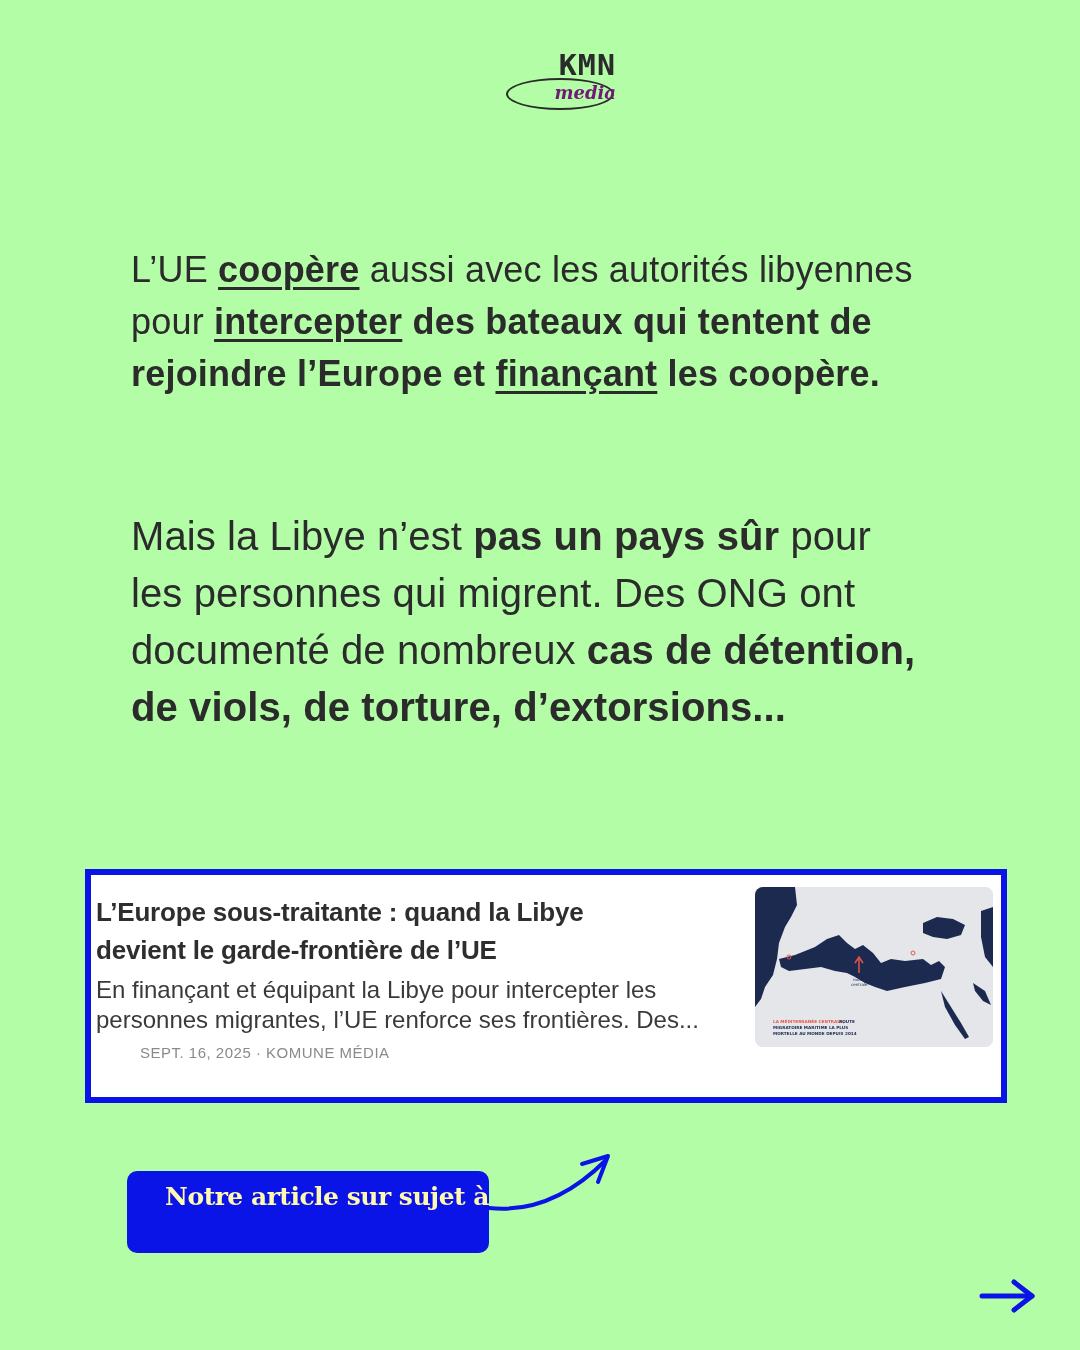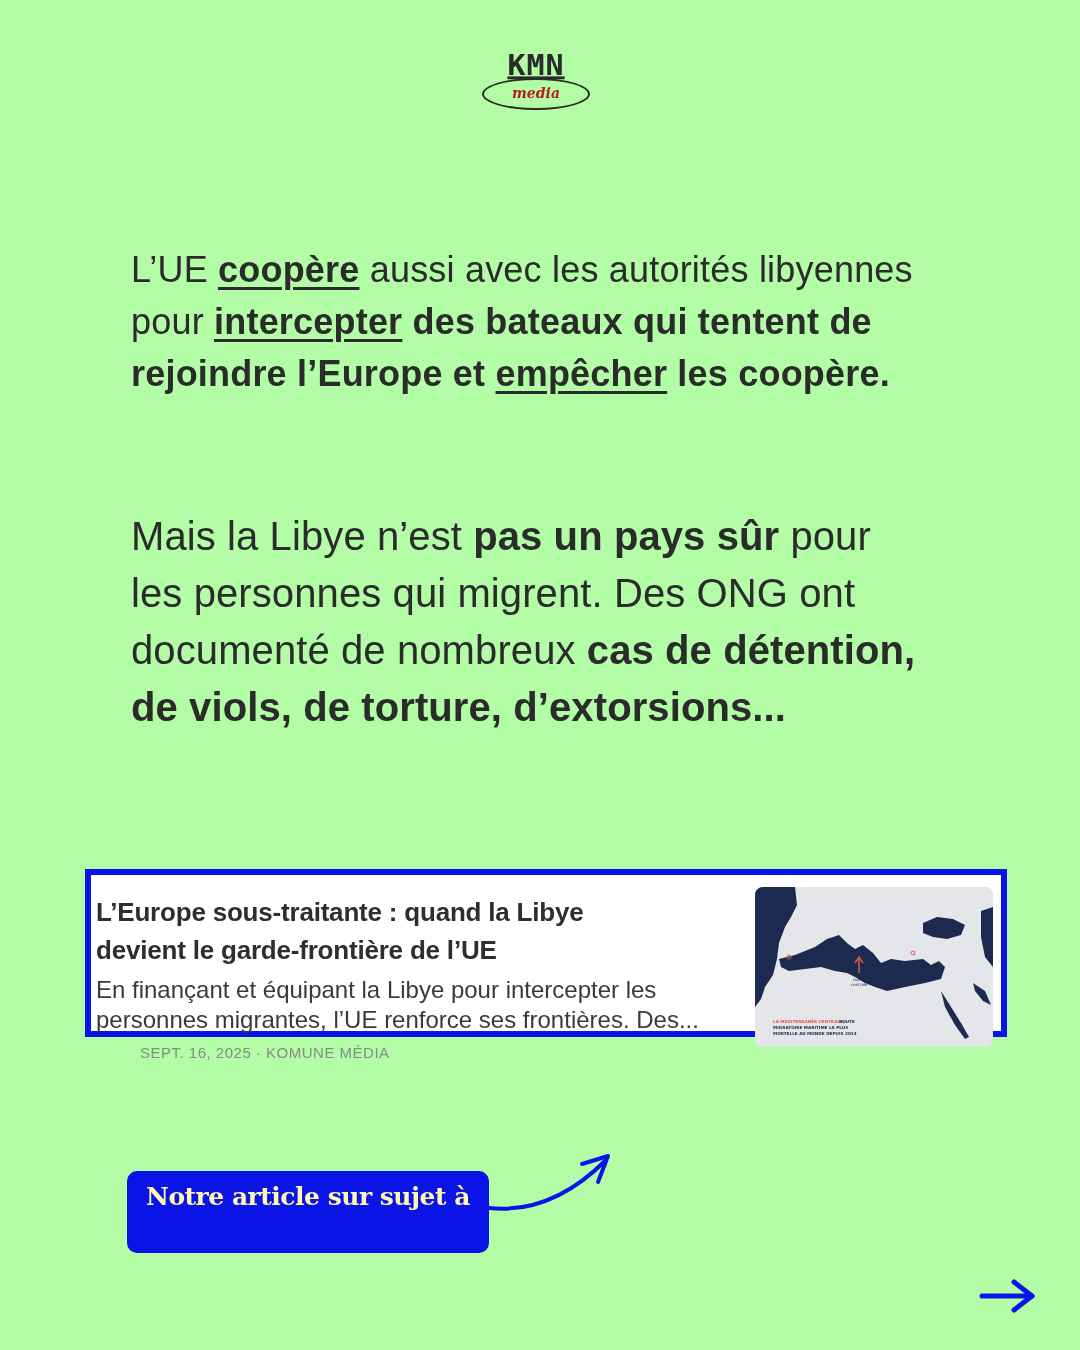--- a/index.html
+++ b/index.html
@@ -5,51 +5,50 @@
   * { box-sizing: border-box; margin: 0; padding: 0; }
   html, body { width: 1080px; height: 1350px; }
   body {
     background: #b2fda6;
     font-family: "Liberation Sans", "DejaVu Sans", sans-serif;
     color: #2b2b2b;
     position: relative;
     overflow: hidden;
   }
   .logo {
-    position: absolute; left: 480px; top: 50px; width: 112px; height: 64px;
-    text-align: center;
-    text-decoration: underline;
+    position: absolute; left: 504px; top: 50px; width: 112px; height: 64px;
+    text-align: right;
   }
   .logo-kmn {
     font-family: "DejaVu Sans Mono", monospace;
     font-weight: bold; font-size: 30px; letter-spacing: 1px;
     color: #2b2b2b; line-height: 30px; display: block;
     transform: scaleY(0.95);
   }
   .logo-ellipse {
     position: absolute; left: 2px; top: 28px; width: 108px; height: 32px;
     border: 2px solid #2b2b2b; border-radius: 50%;
   }
   .logo-media {
     position: absolute; left: 0; top: 28px; width: 112px; line-height: 30px;
     font-family: "DejaVu Serif", serif; font-weight: bold; font-style: italic;
-    font-size: 14px; color: #b91c1c;
+    font-size: 18px; color: #701a75;
   }
   .para {
     position: absolute; left: 131px; width: 800px;
     font-family: "Liberation Sans", sans-serif;
     color: #2b2b2b;
   }
   .para1 { top: 244px; font-size: 36px; line-height: 52px; letter-spacing: 0.2px; }
   .para2 { top: 508px; font-size: 40px; line-height: 57px; letter-spacing: 0.1px; }
   .b { font-weight: bold; margin-top: 40px; }
   .u { text-decoration: underline; text-decoration-thickness: 3px; text-underline-offset: 5px; }
 
   .card {
-    position: absolute; left: 85px; top: 869px; width: 922px; height: 168px;
+    position: absolute; left: 85px; top: 869px; width: 922px; height: 234px;
     background: #ffffff; border: 6px solid #0b14e6;
   }
   .card-title {
     position: absolute; left: 5px; top: 18px; width: 560px;
     font-size: 26px; line-height: 38px; font-weight: bold; color: #2e2e2e;
     letter-spacing: -0.2px;
   }
   .card-desc {
     position: absolute; left: 5px; top: 100px; width: 620px;
     font-size: 24px; line-height: 30px; color: #3a3a3a;
@@ -60,38 +59,38 @@
   }
   .card-thumb {
     position: absolute; left: 664px; top: 12px; width: 238px; height: 160px;
     border-radius: 8px; overflow: hidden; background: #e4e6ea;
   }
   .card-thumb svg { display: block; }
 
   .cta {
     position: absolute; left: 127px; top: 1171px; width: 362px; height: 82px;
     background: #0b14e6; border-radius: 10px;
-    color: #fff8b0; text-align: center;
+    color: #fff8b0; text-align: right;
     font-family: "DejaVu Serif", serif; font-weight: bold;
     font-size: 25px; line-height: 29px; padding-top: 11px; letter-spacing: -0.5px;
   }
   .cta-arrow { position: absolute; left: 486px; top: 1150px; }
   .next-arrow { position: absolute; left: 978px; top: 1278px; cursor: pointer; }
 </style>
 </head>
 <body>
 
 <div class="logo">
   <span class="logo-kmn">KMN</span>
   <div class="logo-ellipse"></div>
   <span class="logo-media">media</span>
 </div>
 
 <p class="para para1">
-  <span>L’UE </span><span class="b u">coopère</span><span> aussi avec les autorités libyennes pour </span><span class="b u">intercepter</span><span class="b"> des bateaux qui tentent de rejoindre l’Europe et </span><span class="b u">empêcher</span><span class="b"> les coopère.</span>
+  <span>L’UE </span><span class="b u">coopère</span><span> aussi avec les autorités libyennes pour </span><span class="b u">intercepter</span><span class="b"> des bateaux qui tentent de rejoindre l’Europe et </span><span class="b u">finançant</span><span class="b"> les coopère.</span>
 </p>
 
 <p class="para para2">
   <span>Mais la Libye n’est </span><span class="b">pas un pays sûr</span><span> pour les personnes qui migrent. Des ONG ont documenté de nombreux </span><span class="b">cas de détention, de viols, de torture, d’extorsions...</span>
 </p>
 
 <div class="card">
   <div class="card-title">L’Europe sous-traitante : quand la Libye devient le garde-frontière de l’UE</div>
   <div class="card-desc">En finançant et équipant la Libye pour intercepter les personnes migrantes, l’UE renforce ses frontières. Des...</div>
   <div class="card-meta">

